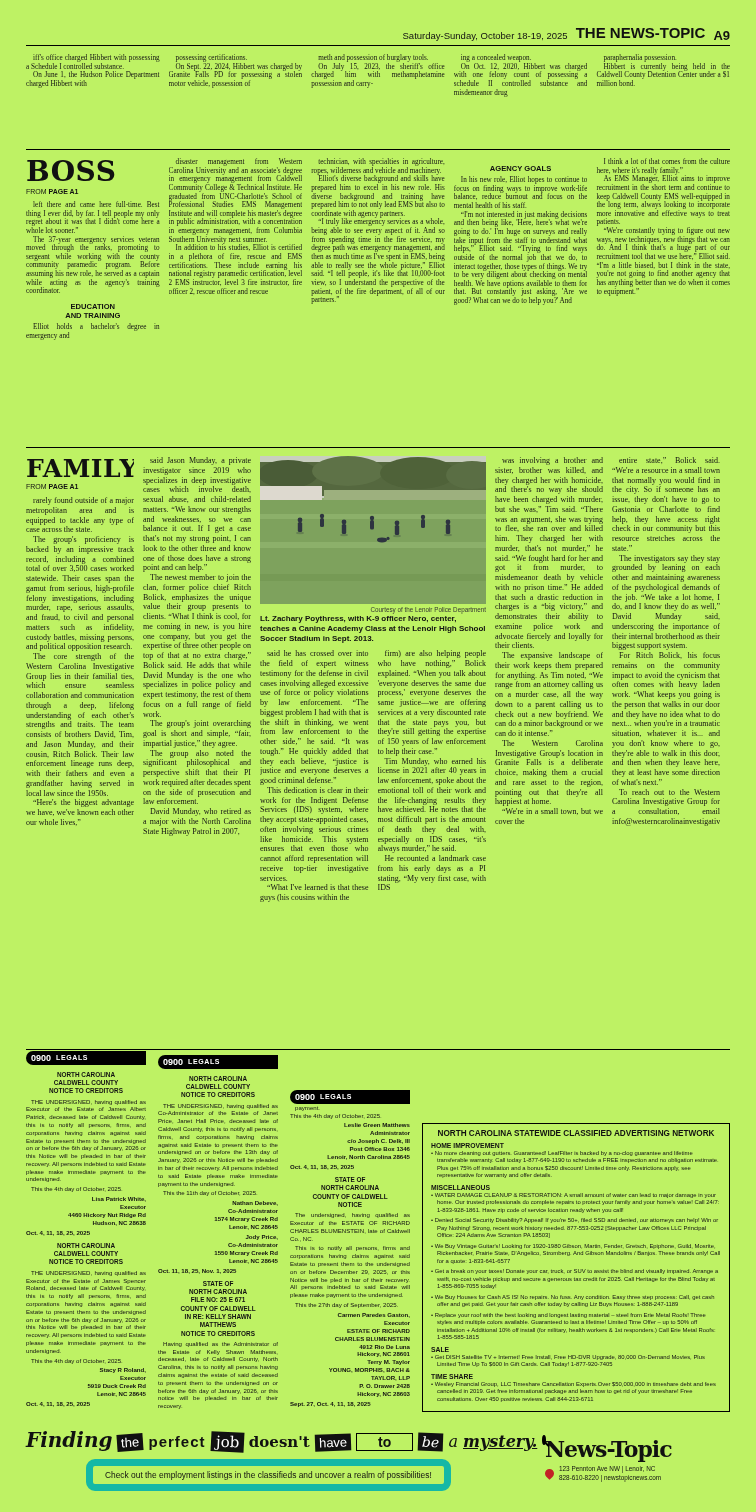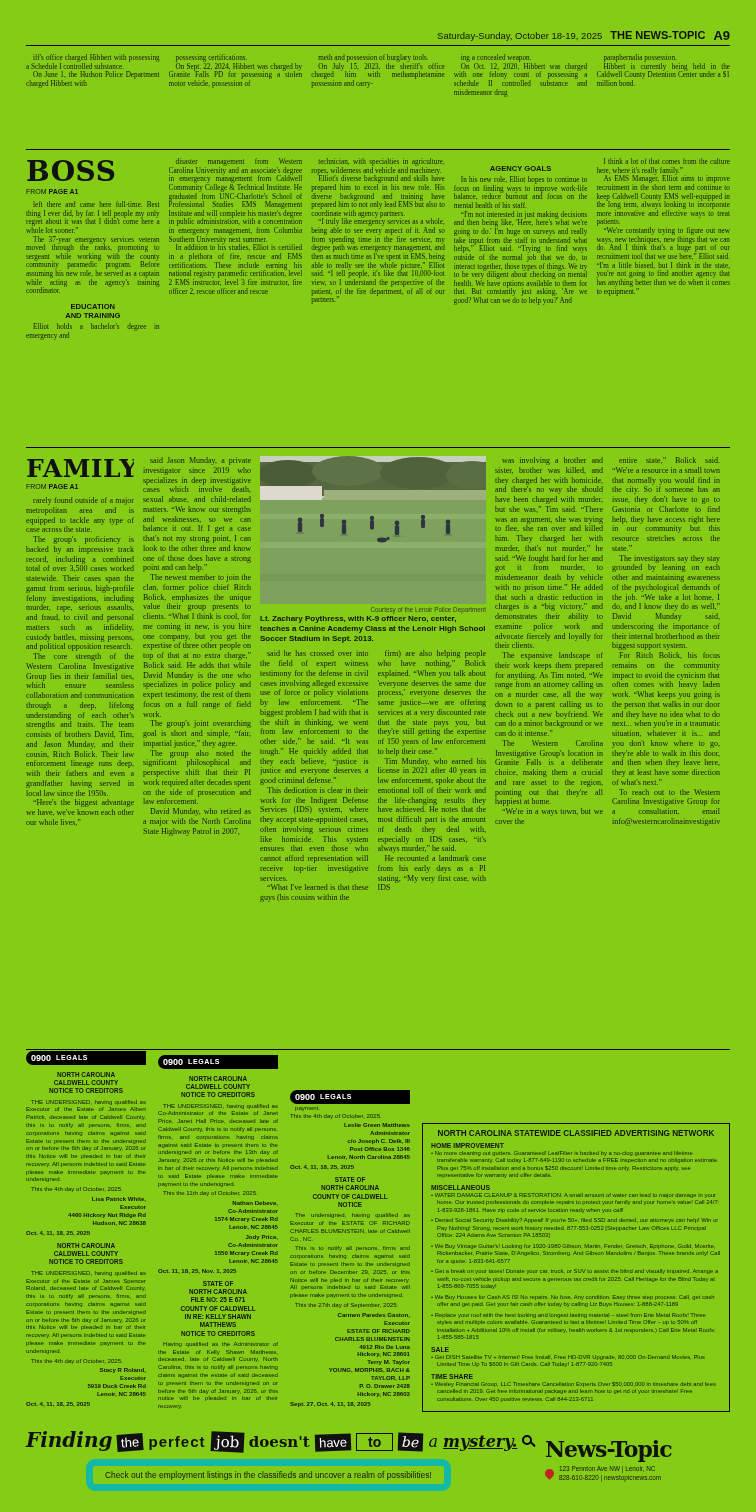--- a/index.html
+++ b/index.html
@@ -1,25 +1,25 @@
 <!DOCTYPE html>
 <html><head>
 <meta charset="utf-8">
 <style>
   *{box-sizing:border-box;}
   html,body{margin:0;padding:0;background:#ddd;}
-  .page{width:756px;height:1512px;margin:0 auto;background:#84cc16;color:#111;
+  .page{width:756px;height:1512px;margin:0 auto;background:#bef264;color:#111;
         font-family:"Liberation Serif",serif;padding:0 26px;overflow:hidden;}
 
   
   .masthead{height:46px;display:flex;align-items:flex-end;justify-content:flex-end;
             gap:8px;border-bottom:1.5px solid #000;padding-bottom:4px;
             font-family:"Liberation Sans",sans-serif;}
   .mh-date{font-size:9.5px;}
-  .mh-paper{font-size:11px;font-weight:bold;}
+  .mh-paper{font-size:15px;font-weight:bold;}
   .mh-page{font-size:13px;font-weight:bold;line-height:.85;}
 
   
   .story{display:flex;gap:9px;border-bottom:1px solid #000;overflow:hidden;padding:8px 0 6px;}
   .story .col{flex:1;min-width:0;overflow:hidden;}
   .bond{height:104px;}
   .boss{height:298px;}
   .family{height:602px;}
   .family .fcol{flex:none;width:108px;}
   h1.headline{font-family:"DejaVu Serif",serif;font-weight:bold;font-size:28px;
@@ -68,21 +68,21 @@
   .banner{height:86px;display:flex;align-items:center;gap:12px;padding-top:8px;}
   .banner-left{flex:1;min-width:0;}
   .ransom{display:flex;align-items:baseline;gap:5px;white-space:nowrap;}
   .ransom span{display:inline-block;}
   .r0{font-family:"DejaVu Serif",serif;font-style:italic;font-weight:bold;font-size:20px;}
   .r1{background:#111;color:#fff;font-family:"Liberation Sans",sans-serif;font-size:13px;padding:1px 4px;transform:rotate(-4deg);}
   .r2{font-family:"Liberation Sans",sans-serif;font-weight:bold;font-size:15px;letter-spacing:1px;}
   .r3{background:#111;color:#fff;font-family:"DejaVu Serif",serif;font-size:15px;padding:1px 5px;transform:rotate(3deg);}
   .r4{font-family:"DejaVu Serif",serif;font-weight:bold;font-size:15px;}
   .r5{background:#111;color:#fff;font-family:"Liberation Sans",sans-serif;font-size:13px;padding:1px 4px;transform:rotate(-2deg);}
-  .r6{font-family:"Liberation Sans",sans-serif;font-weight:bold;font-size:14px;border:1.2px solid #000;padding:0 11px;text-align:right;}
+  .r6{font-family:"Liberation Sans",sans-serif;font-weight:bold;font-size:14px;border:1.2px solid #000;padding:0 21px;text-align:right;}
   .r7{background:#111;color:#fff;font-family:"DejaVu Serif",serif;font-style:italic;font-size:14px;padding:1px 4px;transform:rotate(2deg);}
   .r8{font-family:"DejaVu Serif",serif;font-style:italic;font-size:16px;}
   .r9{font-family:"DejaVu Serif",serif;font-weight:bold;font-style:italic;font-size:16px;text-decoration:underline;}
   .magnifier{width:10px;height:10px;border:2px solid #000;border-radius:50%;position:relative;align-self:center;}
   .magnifier::after{content:'';position:absolute;width:7px;height:2.4px;background:#000;
                     transform:rotate(45deg);right:-6px;bottom:-3px;border-radius:2px;}
   .banner-sub{border:7px solid #14b8a6;border-radius:9px;padding:4px 12px;font-size:8.4px;
               font-family:"Liberation Sans",sans-serif;text-align:center;width:fit-content;
               margin:7px 0 0 60px;}
   .banner-logo{flex:none;width:185px;}
@@ -238,24 +238,24 @@
             <p class="b-body">Tim Munday, who earned his license in 2021 after 40 years in law enforcement, spoke about the emotional toll of their work and the life-changing results they have achieved. He notes that the most difficult part is the amount of death they deal with, especially on IDS cases, “it's always murder,” he said.</p>
             <p class="b-body">He recounted a landmark case from his early days as a PI stating, “My very first case, with IDS</p>
           </div>
       </div>
     </div>
 
     <div class="col fcol">
         <p class="b-body">was involving a brother and sister, brother was killed, and they charged her with homicide, and there's no way she should have been charged with murder, but she was,” Tim said. “There was an argument, she was trying to flee, she ran over and killed him. They charged her with murder, that's not murder,” he said. “We fought hard for her and got it from murder, to misdemeanor death by vehicle with no prison time.” He added that such a drastic reduction in charges is a “big victory,” and demonstrates their ability to examine police work and advocate fiercely and loyally for their clients.</p>
         <p class="b-body">The expansive landscape of their work keeps them prepared for anything. As Tim noted, “We range from an attorney calling us on a murder case, all the way down to a parent calling us to check out a new boyfriend. We can do a minor background or we can do it intense.”</p>
         <p class="b-body">The Western Carolina Investigative Group's location in Granite Falls is a deliberate choice, making them a crucial and rare asset to the region, pointing out that they're all happiest at home.</p>
-        <p class="b-body">“We're in a ways town, but we cover the</p>
+        <p class="b-body">“We're in a small town, but we cover the</p>
       </div>
     <div class="col fcol">
-        <p class="b-body">entire state,” Bolick said. “We're a resource in a small town that normally you would find in the city. So if someone has an issue, they don't have to go to Gastonia or Charlotte to find help, they have access right here in our community but this resource stretches across the state.”</p>
+        <p class="b-body">entire state,” Bolick said. “We're a resource in a small town that normally you would find in the city. So if someone has an issue, they don't have to go to Gastonia or Charlotte to find help, they have access right check in our community but this resource stretches across the state.”</p>
         <p class="b-body">The investigators say they stay grounded by leaning on each other and maintaining awareness of the psychological demands of the job. “We take a lot home, I do, and I know they do as well,” David Munday said, underscoring the importance of their internal brotherhood as their biggest support system.</p>
         <p class="b-body">For Ritch Bolick, his focus remains on the community impact to avoid the cynicism that often comes with heavy laden work. “What keeps you going is the person that walks in our door and they have no idea what to do next... when you're in a traumatic situation, whatever it is... and you don't know where to go, they're able to walk in this door, and then when they leave here, they at least have some direction of what's next.”</p>
         <p class="b-body">To reach out to the Western Carolina Investigative Group for a consultation, email info@westerncarolinainvestigativegroup.org.</p>
       </div>
   </section>
 
   <section class="legals">
     <div class="legal-col">
       <div class="legal-bar">
         <span class="legal-code">0900</span>

